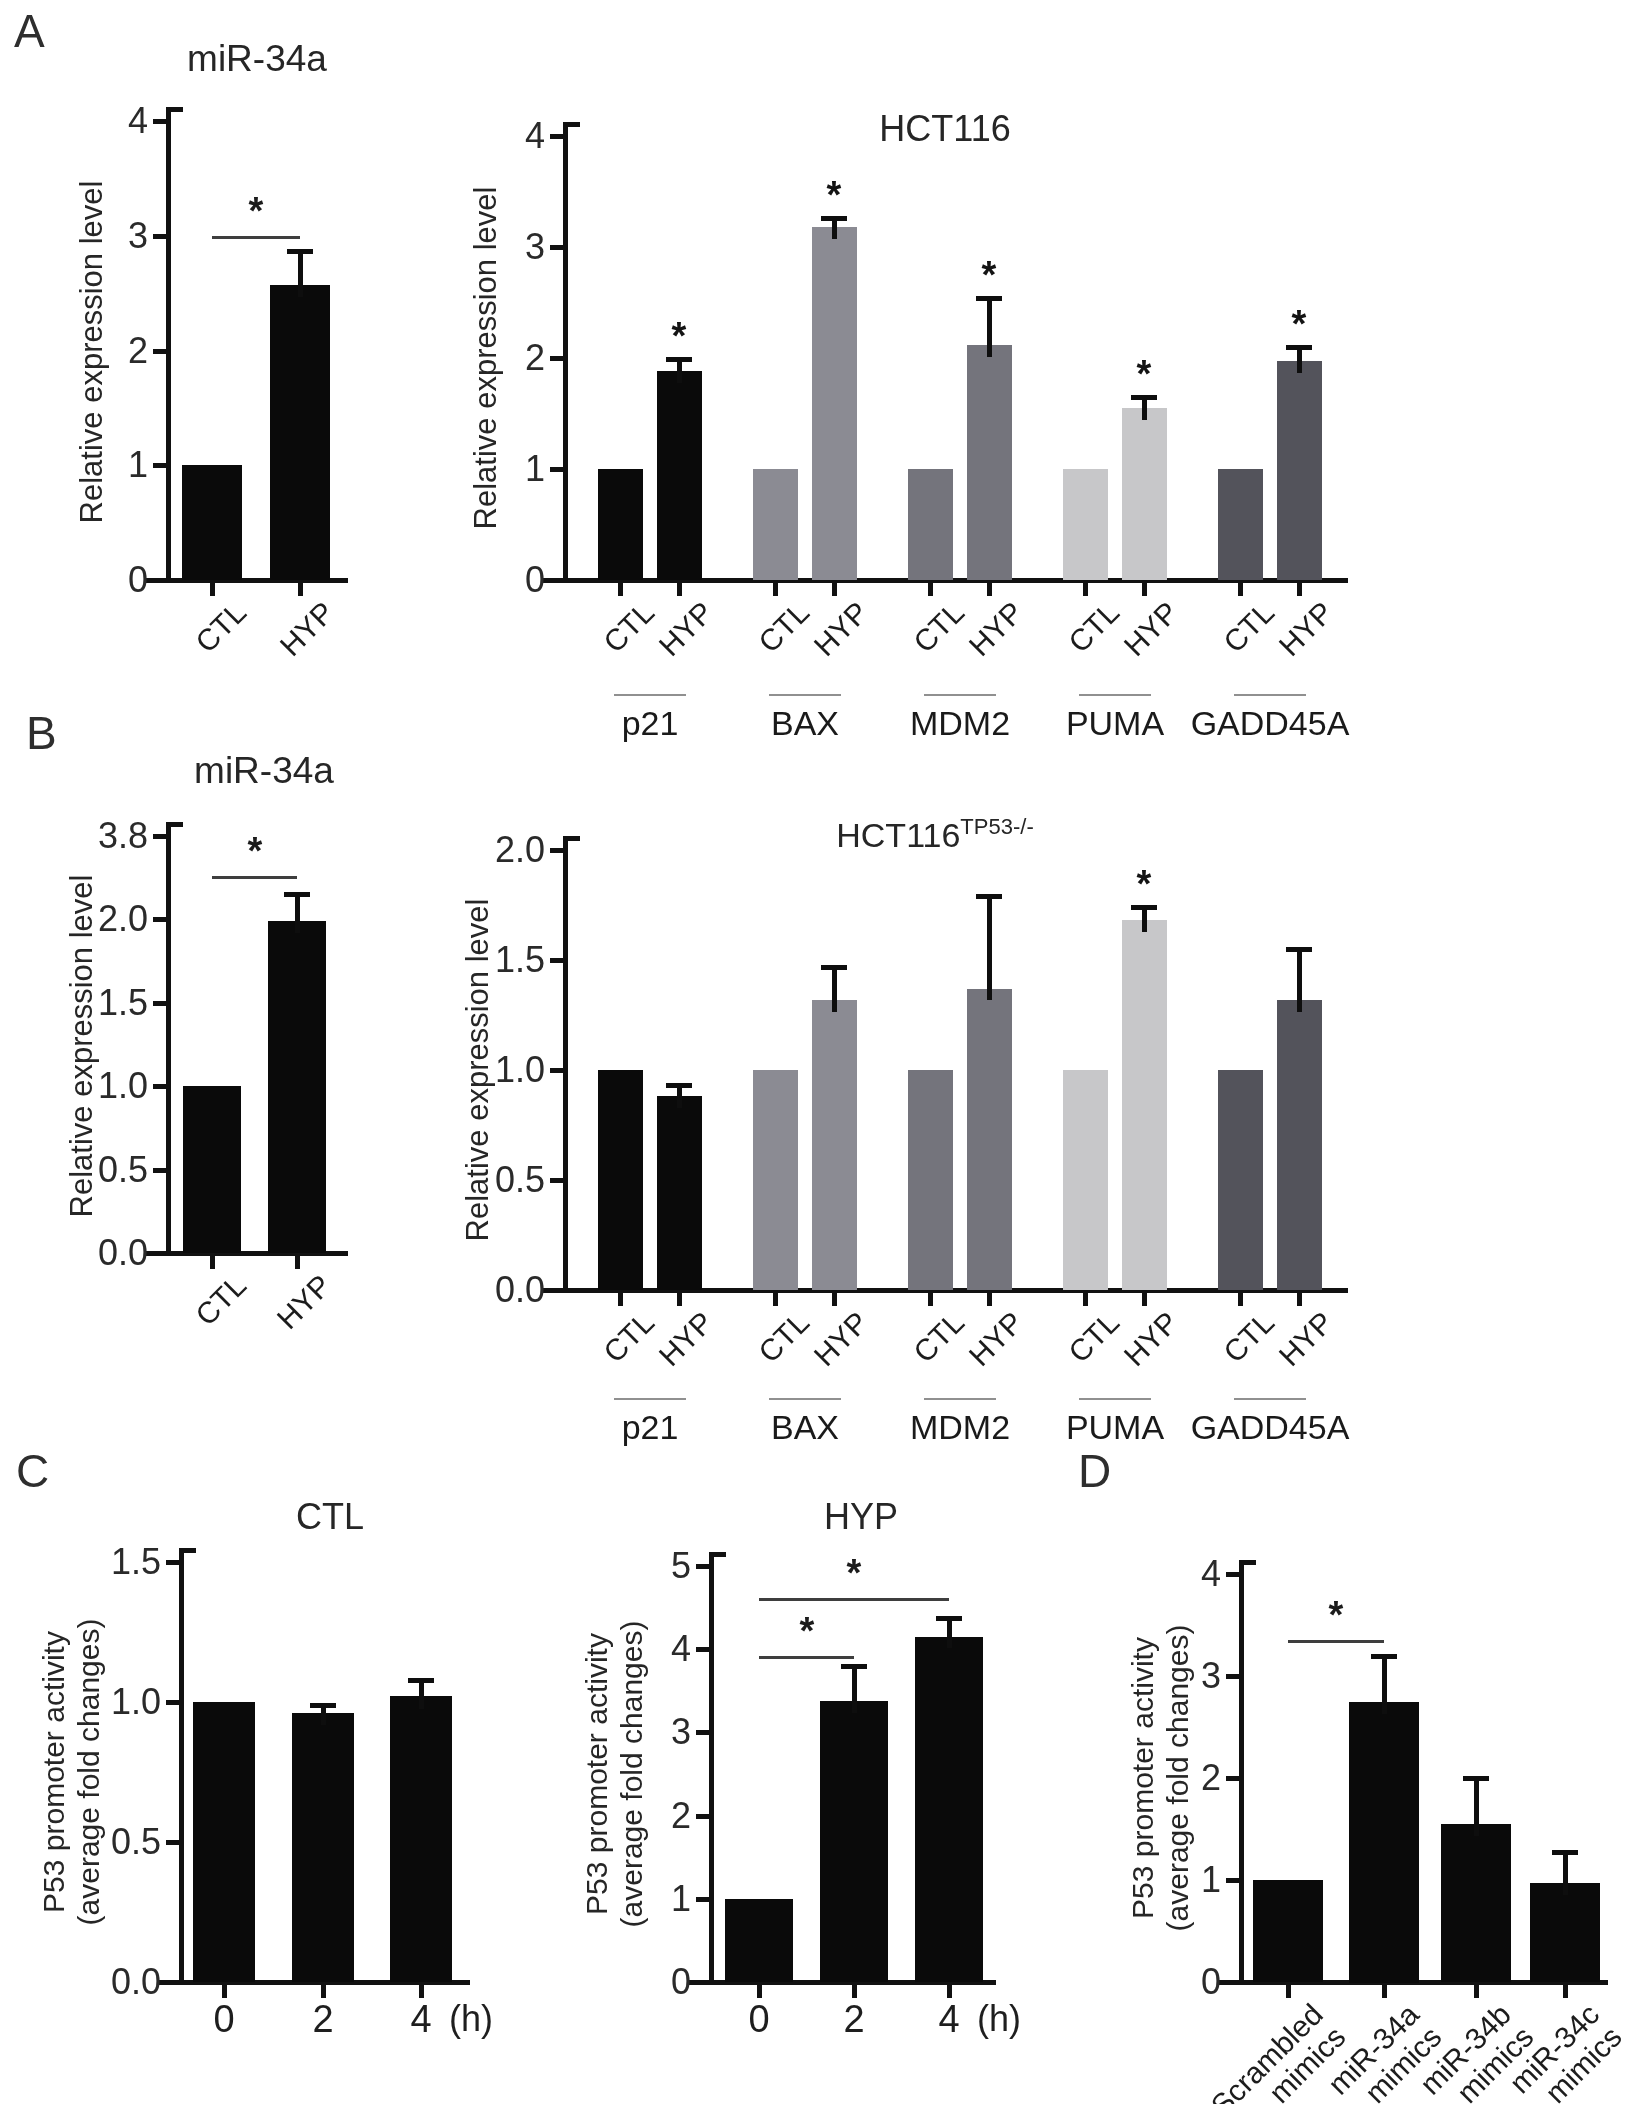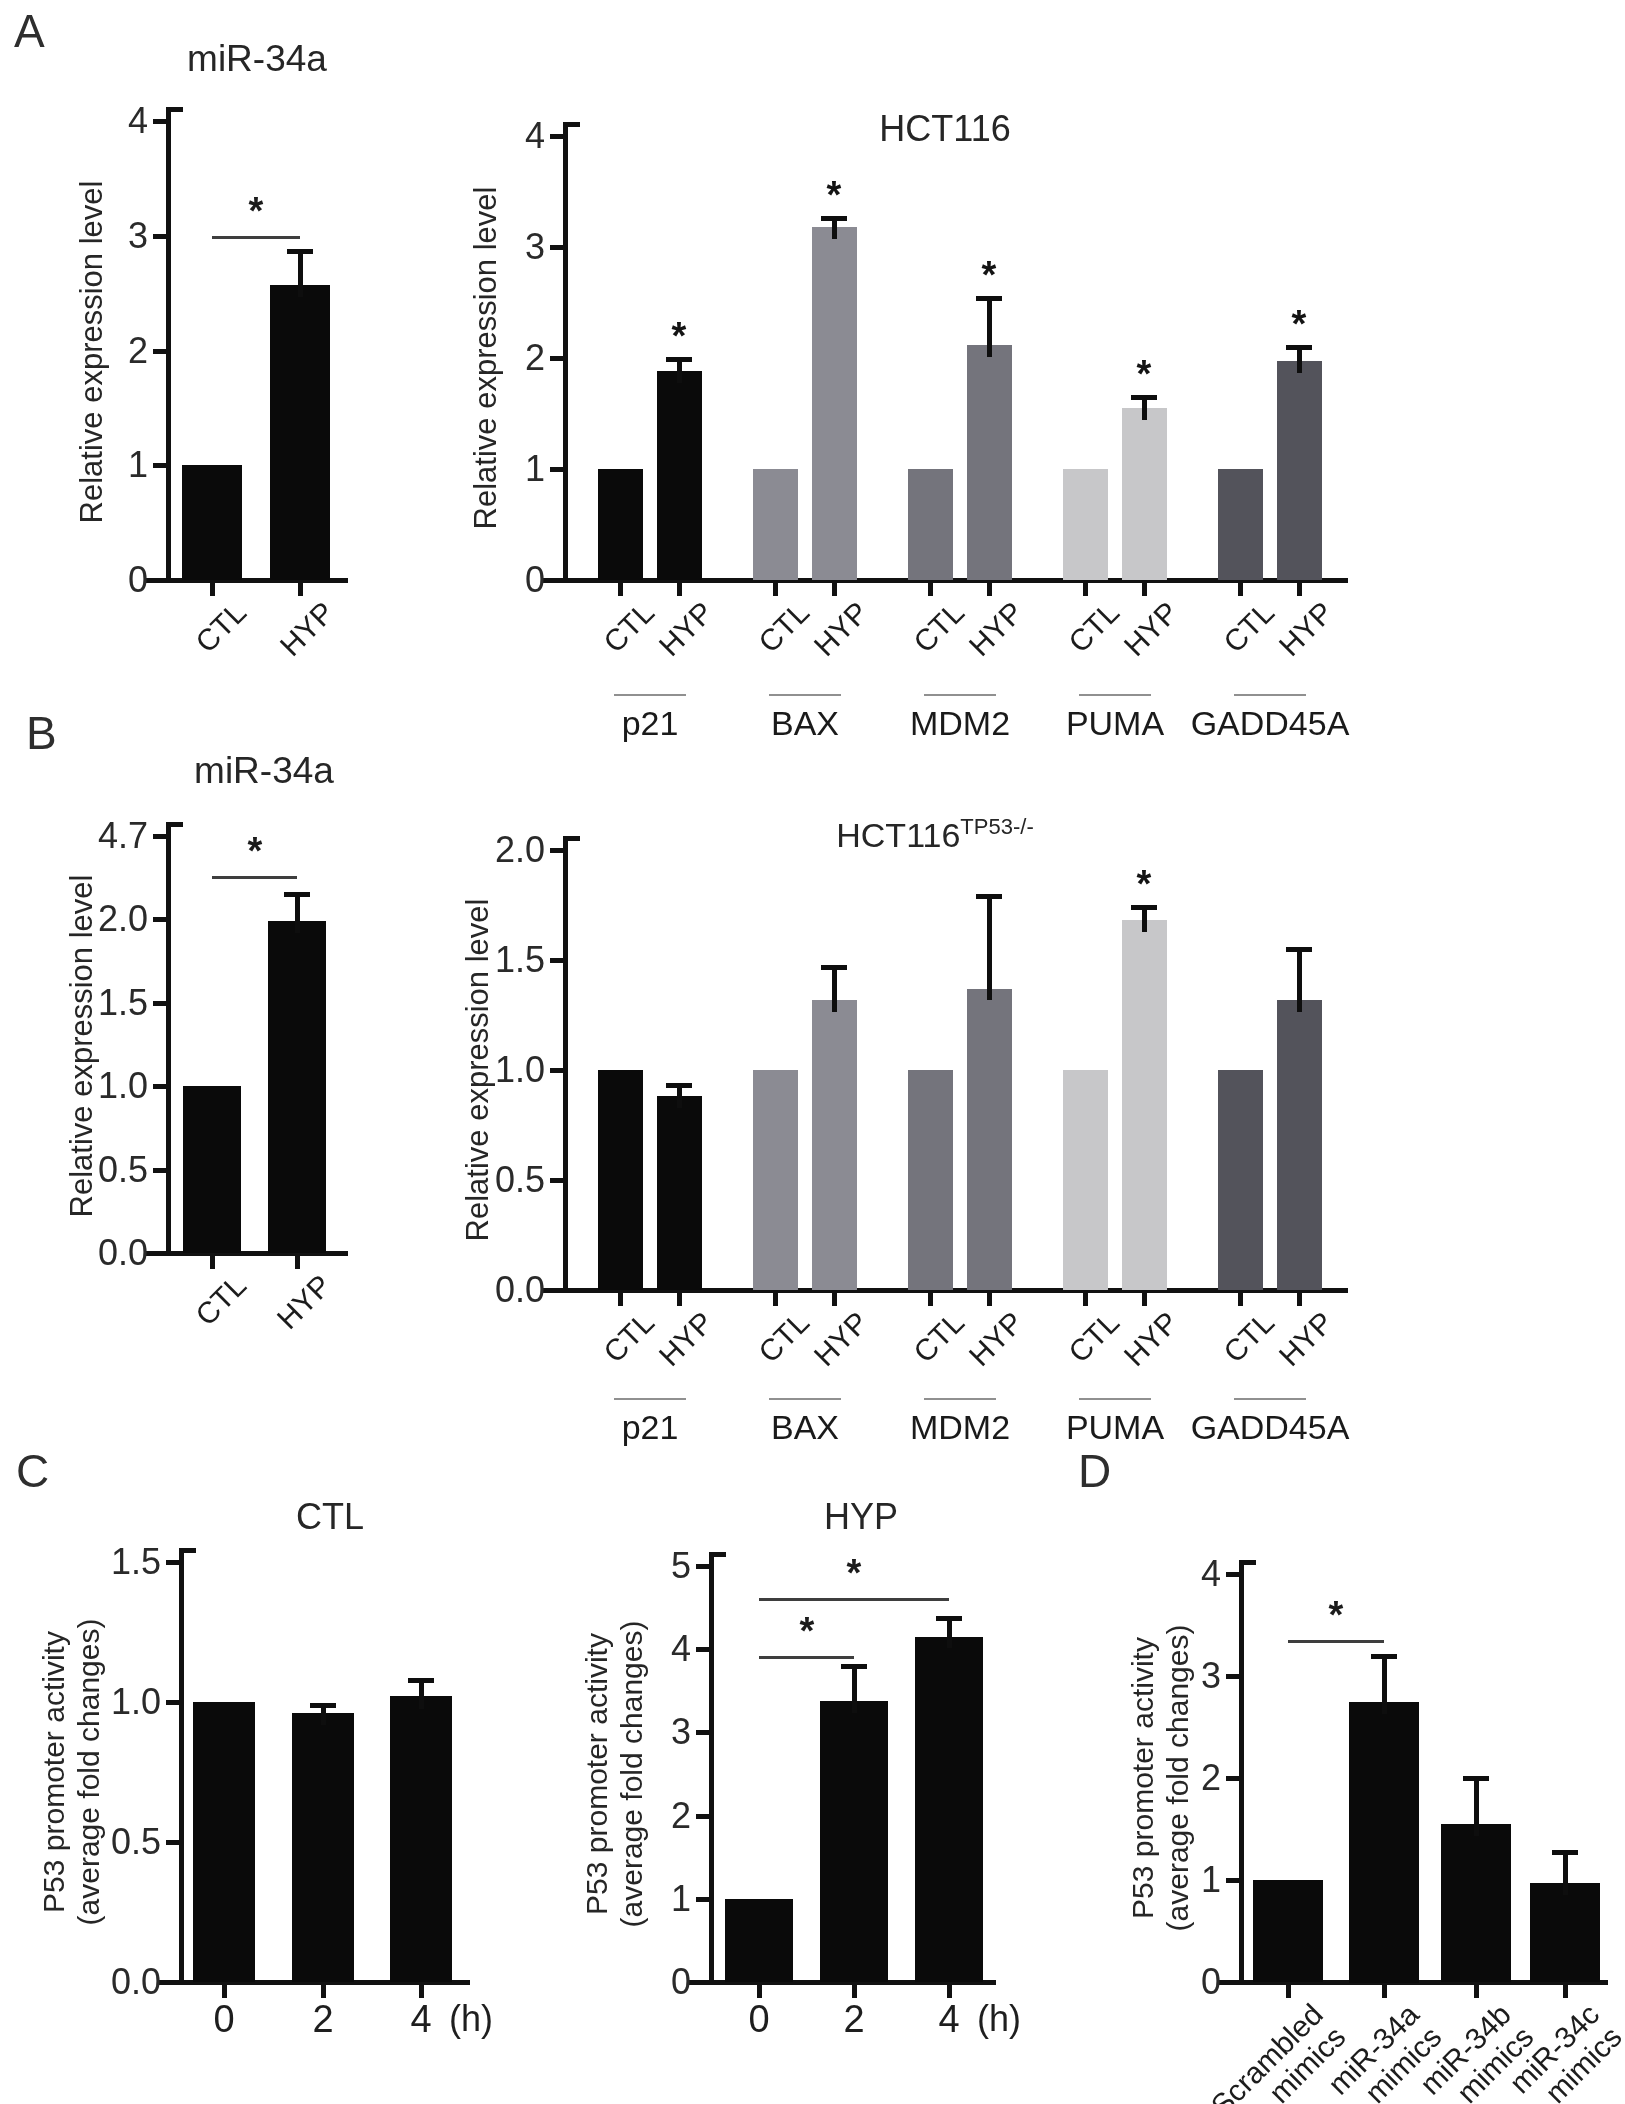--- a/index.html
+++ b/index.html
@@ -134,21 +134,21 @@
       <div class="abs" style="left: 18px; top: 1232px; width: 130px; text-align: right; font-size: 36px; line-height: 42px; color: rgb(42, 42, 42);">0.0</div>
       <div class="abs" style="left: 153px; top: 1168px; width: 13px; height: 5px; background: rgb(17, 17, 17);"></div>
       <div class="abs" style="left: 18px; top: 1149px; width: 130px; text-align: right; font-size: 36px; line-height: 42px; color: rgb(42, 42, 42);">0.5</div>
       <div class="abs" style="left: 153px; top: 1084px; width: 13px; height: 5px; background: rgb(17, 17, 17);"></div>
       <div class="abs" style="left: 18px; top: 1065px; width: 130px; text-align: right; font-size: 36px; line-height: 42px; color: rgb(42, 42, 42);">1.0</div>
       <div class="abs" style="left: 153px; top: 1001px; width: 13px; height: 5px; background: rgb(17, 17, 17);"></div>
       <div class="abs" style="left: 18px; top: 982px; width: 130px; text-align: right; font-size: 36px; line-height: 42px; color: rgb(42, 42, 42);">1.5</div>
       <div class="abs" style="left: 153px; top: 917px; width: 13px; height: 5px; background: rgb(17, 17, 17);"></div>
       <div class="abs" style="left: 18px; top: 898px; width: 130px; text-align: right; font-size: 36px; line-height: 42px; color: rgb(42, 42, 42);">2.0</div>
       <div class="abs" style="left: 153px; top: 834px; width: 13px; height: 5px; background: rgb(17, 17, 17);"></div>
-      <div class="abs" style="left: 18px; top: 815px; width: 130px; text-align: right; font-size: 36px; line-height: 42px; color: rgb(42, 42, 42);">4.7</div>
+      <div class="abs" style="left: 18px; top: 815px; width: 130px; text-align: right; font-size: 36px; line-height: 42px; color: rgb(42, 42, 42);">3.8</div>
       <div class="abs" style="left: -16px; top: 750px; width: 560px; text-align: center; font-size: 37px; color: rgb(38, 38, 38);"><span>miR-34a</span></div>
       <div class="abs" style="left: 82px; top: 1046px; width: 0px; height: 0px;">
         <div style="position: absolute; white-space: nowrap; text-align: center; transform: translate(-50%, -50%) rotate(-90deg); font-size: 31px; line-height: 36px; color: rgb(38, 38, 38);">
           <div>Relative expression level</div>
         </div>
       </div>
       <div class="abs" style="left: 183px; top: 1086px; width: 58px; height: 167px; background: rgb(10, 10, 10);"></div>
       <div class="abs" style="left: 210px; top: 1256px; width: 5px; height: 13px; background: rgb(17, 17, 17);"></div>
       <div class="abs" style="right: 1395px; top: 1269px; transform: rotate(-45deg); transform-origin: right top; white-space: nowrap; text-align: right; font-size: 30px; line-height: 32px; color: rgb(28, 28, 28);">CTL</div>
       <div class="abs" style="left: 268px; top: 921px; width: 58px; height: 332px; background: rgb(10, 10, 10);"></div>

